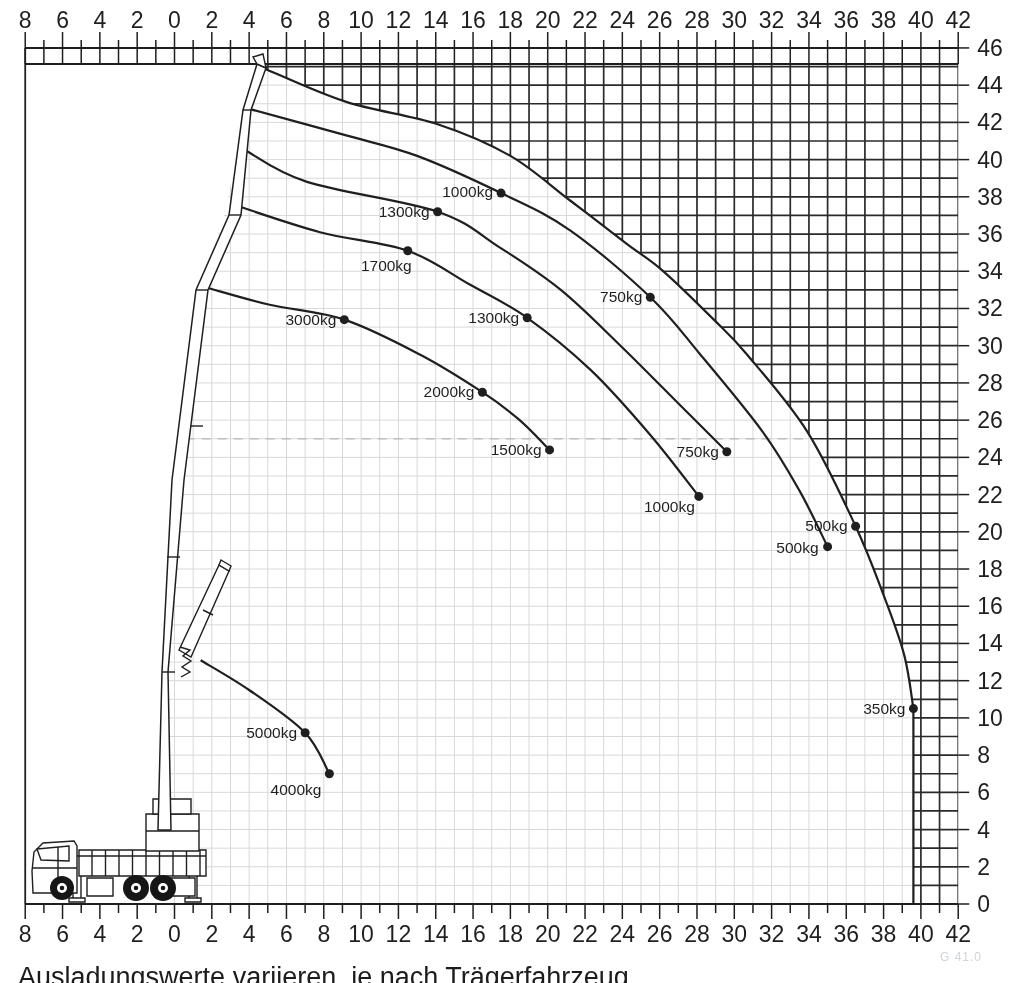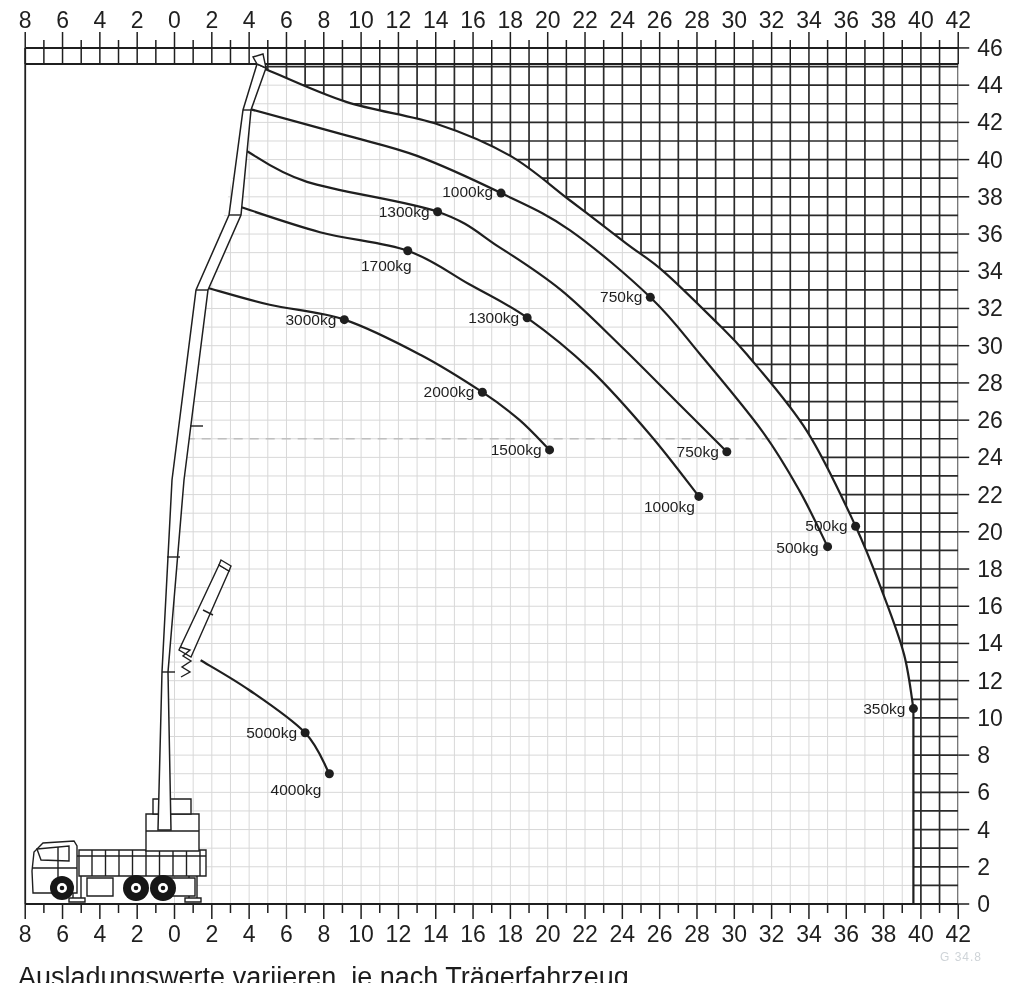--- a/index.html
+++ b/index.html
@@ -515,13 +515,13 @@
       <line x1="167" y1="557" x2="180" y2="557"></line>
       <line x1="162" y1="672" x2="175" y2="672"></line>
       <path d="M219,565 L229,571 L191,657 L179,650 Z"></path>
       <path d="M221,560 L231,566 L229,571 L219,565 Z"></path>
       <line x1="203" y1="610" x2="213" y2="615"></line>
       <path d="M180,647 L190,650 L183,656 L191,661 L182,667 L190,672 L181,677" fill="none"></path>
     </g>
   </svg>
 
 <div class="caption">Ausladungswerte variieren, je nach Trägerfahrzeug</div>
-<div class="corner-note">G 34.8</div>
+<div class="corner-note">G 41.0</div>
 
 </body></html>

